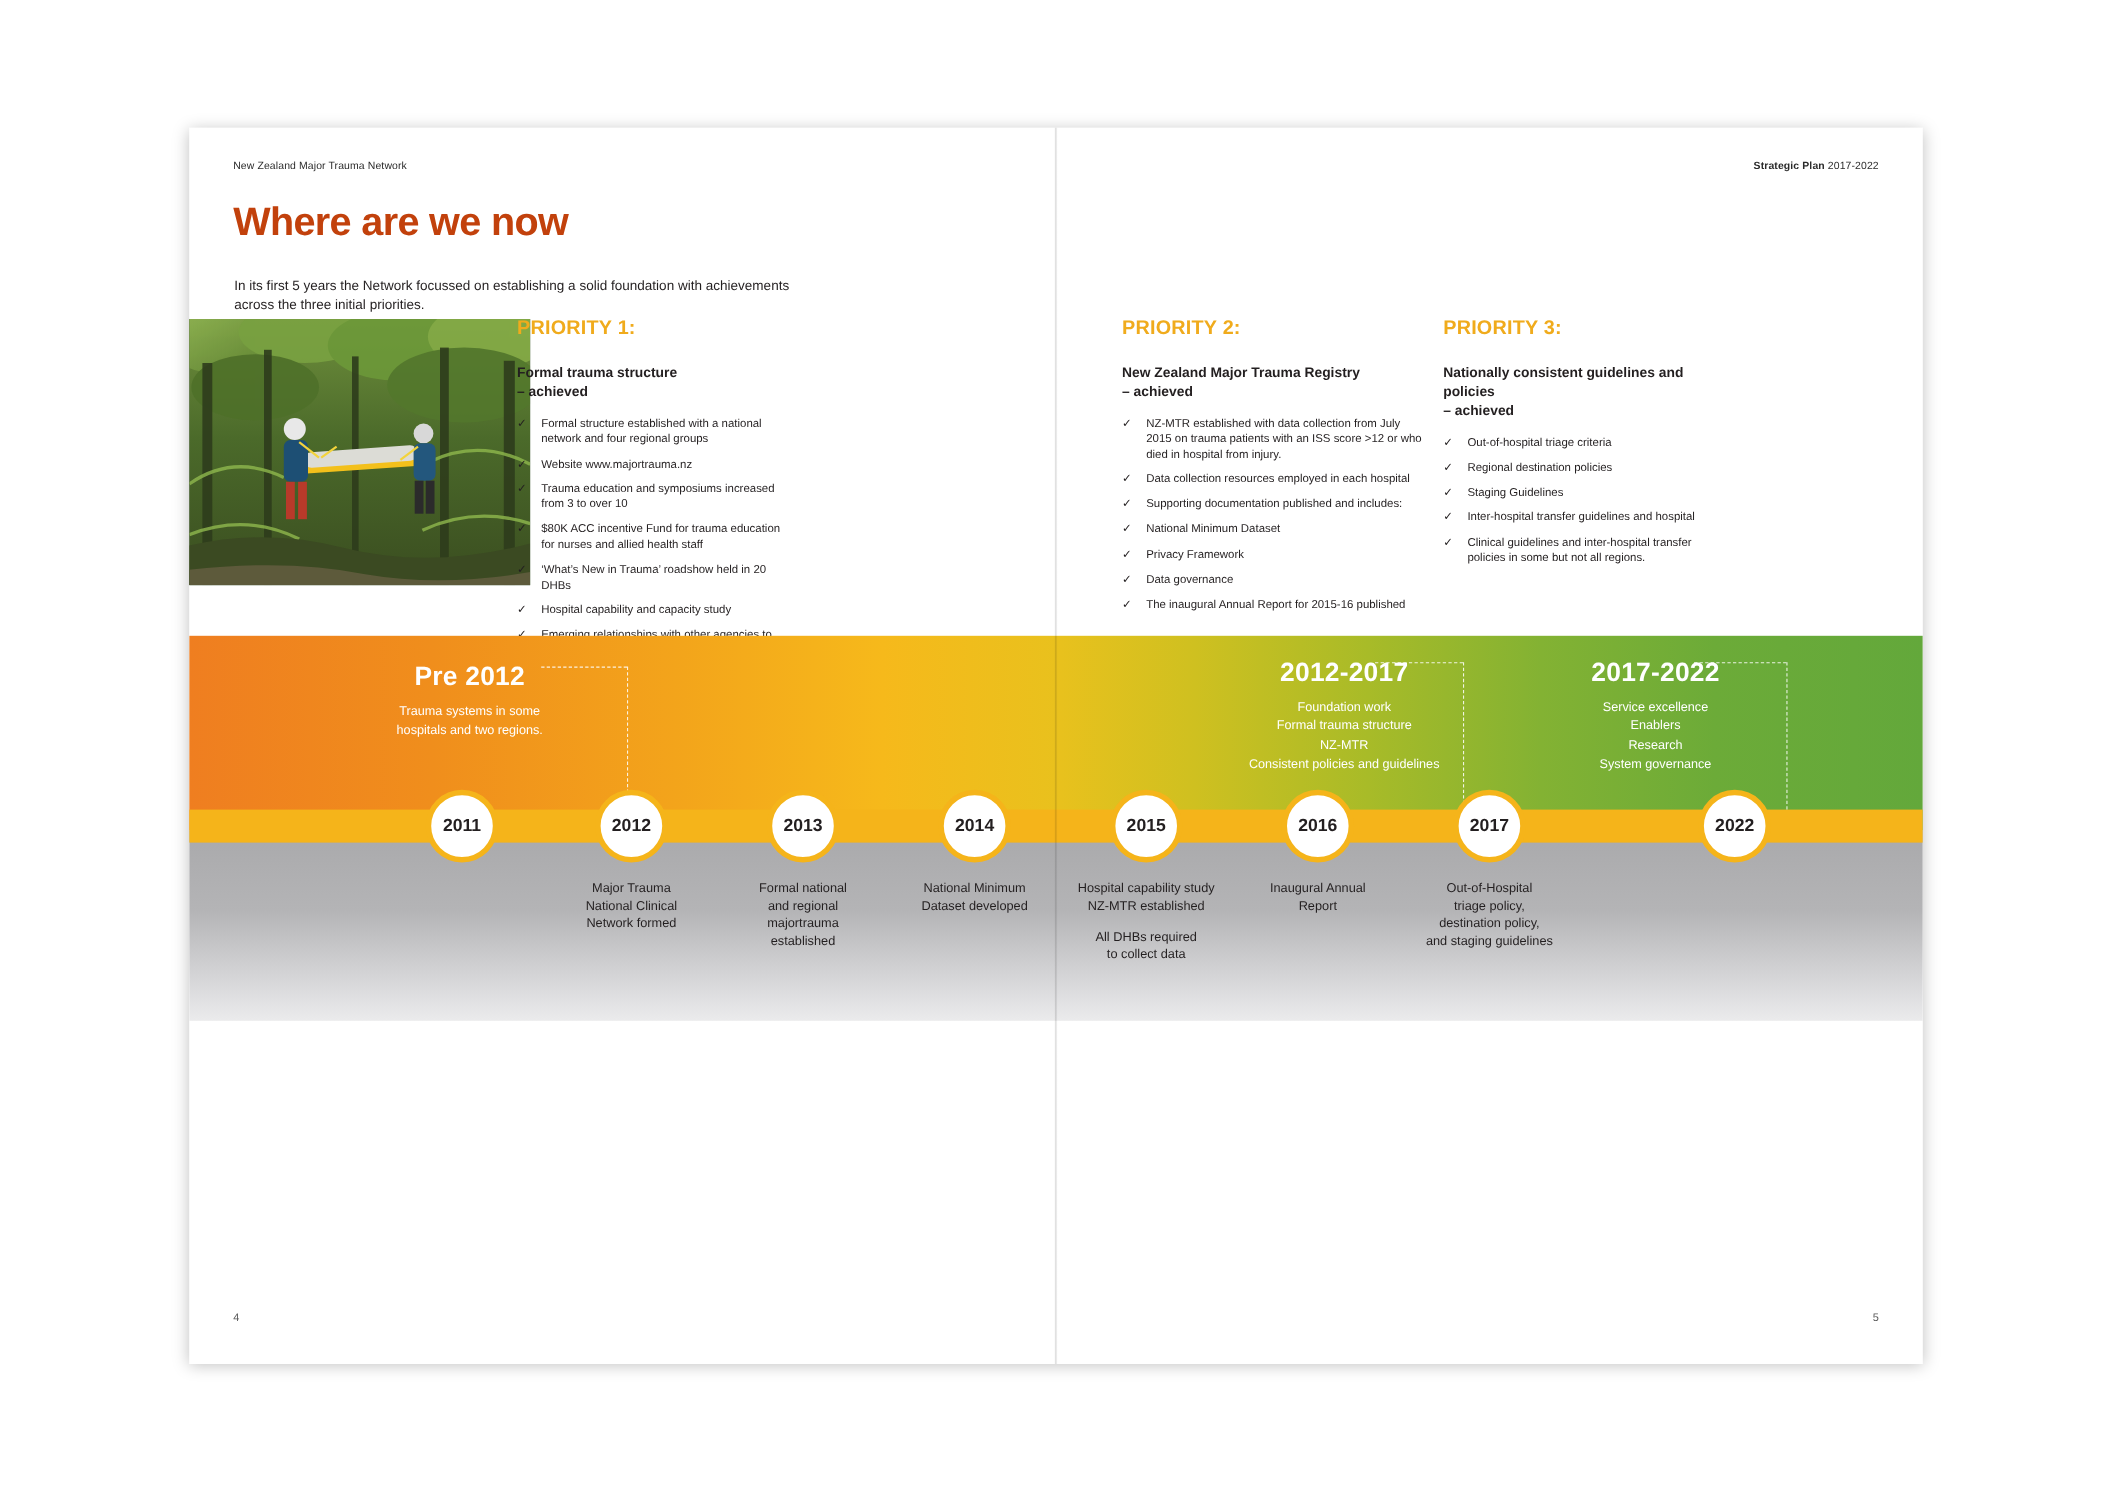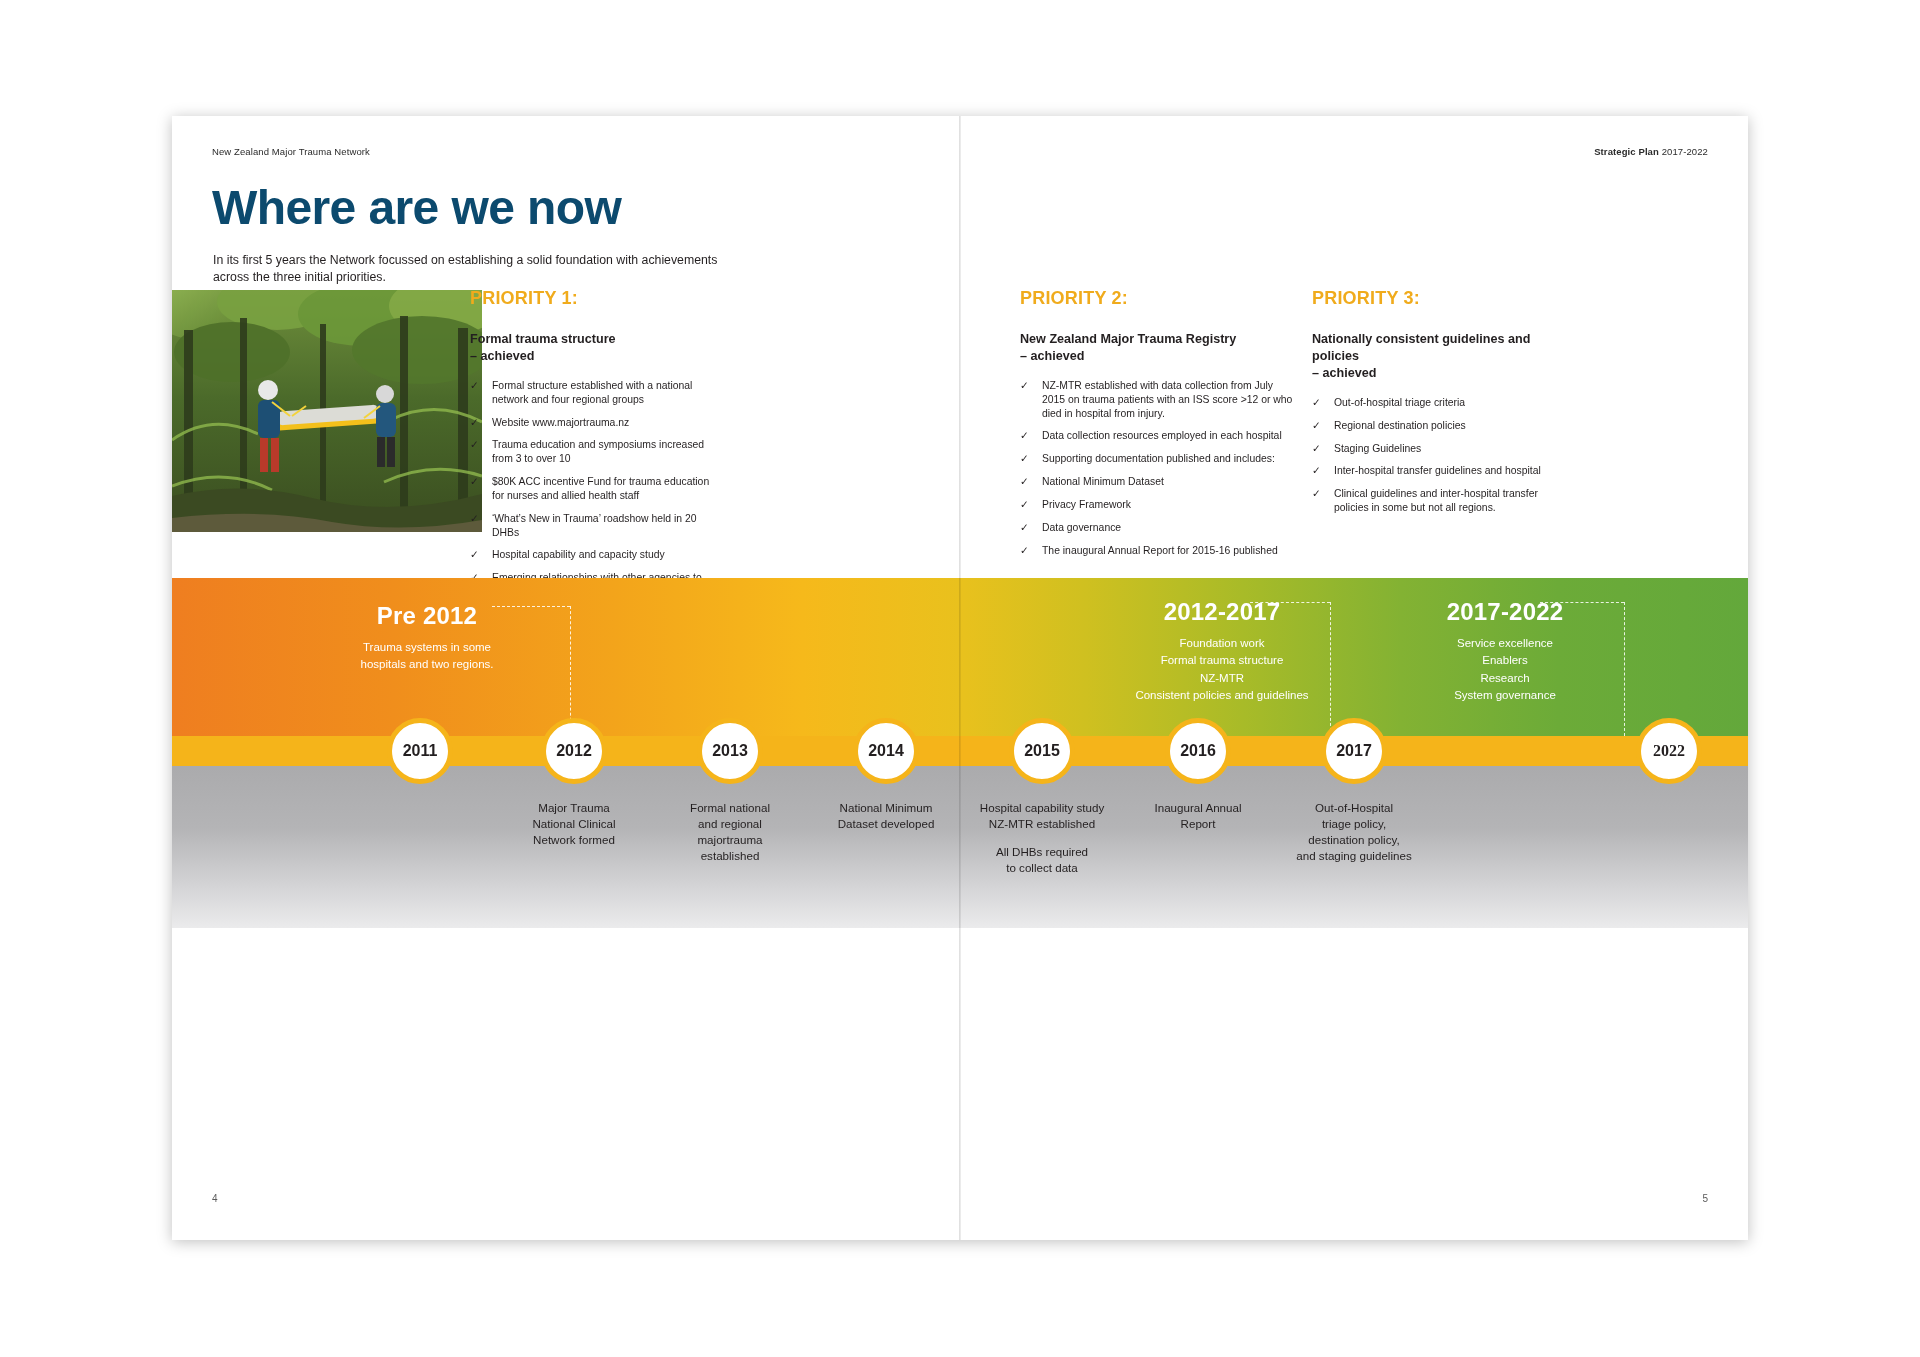--- a/index.html
+++ b/index.html
@@ -57,23 +57,23 @@
   }
   .runhead.left  { left: 40px; }
   .runhead.right { right: 40px; text-align: right; }
   .runhead .bold { font-weight: bold; }
 
   
   .big-title {
     position: absolute;
     left: 40px;
     top: 68px;
-    font-size: 48px;
+    font-size: 36px;
     font-weight: bold;
-    color: #0c4a6e;
+    color: #c2410c;
     letter-spacing: -0.6px;
     line-height: 1;
   }
   .intro {
     position: absolute;
     left: 41px;
     top: 136px;
     width: 520px;
     font-size: 12.3px;
     line-height: 1.38;
@@ -408,21 +408,21 @@
       <div class="dash-h" style="left:1368px; top:24px; width:84px;"></div>
       <div class="dash-v" style="left:1452px; top:24px; height:134px;"></div>
 
       <div class="node" id="n2011" style="left:215px;">2011</div>
       <div class="node" id="n2012" style="left:369px;">2012</div>
       <div class="node" id="n2013" style="left:525px;">2013</div>
       <div class="node" id="n2014" style="left:681px;">2014</div>
       <div class="node" id="n2015" style="left:837px;">2015</div>
       <div class="node" id="n2016" style="left:993px;">2016</div>
       <div class="node" id="n2017" style="left:1149px;">2017</div>
-      <div class="node" id="n2022" style="left:1464px;font-family:Liberation Serif, serif;">2022</div>
+      <div class="node" id="n2022" style="left:1372px;">2022</div>
 
 
       <div class="node-label" style="left:317px; width:170px;">
         <div>Major Trauma</div>
         <div>National Clinical</div>
         <div>Network formed</div>
       </div>
 
       <div class="node-label" style="left:473px; width:170px;">
         <div>Formal national</div>

